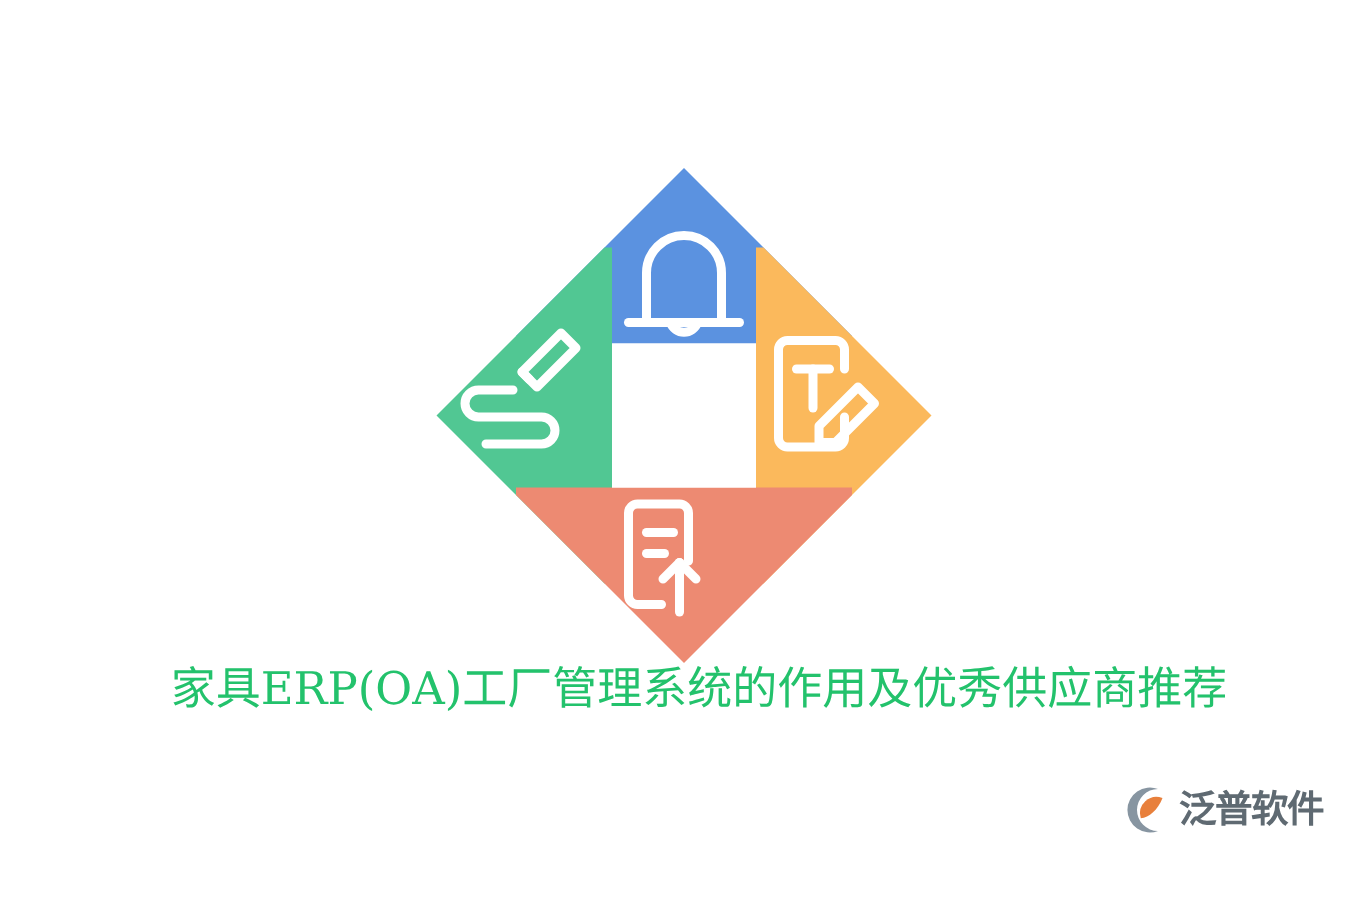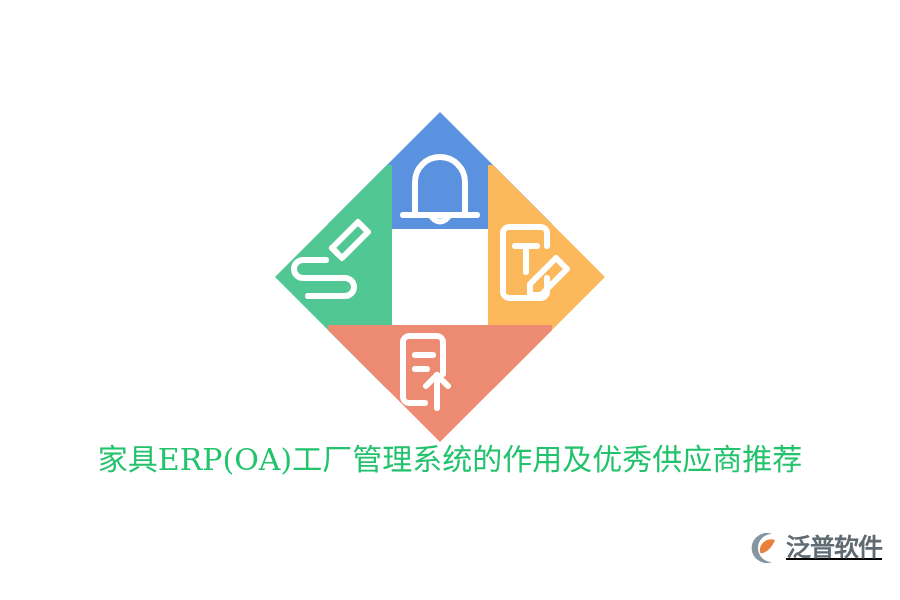--- a/index.html
+++ b/index.html
@@ -13,20 +13,21 @@
     background: #ffffff;
     font-family: "Liberation Sans", "DejaVu Sans", sans-serif;
     position: relative;
     overflow: hidden;
   }
 
   
   .stage {
     position: absolute;
     inset: 0;
+    margin-left: 16px;
   }
 
   
   .diamond-wrap {
     position: absolute;
     left: 275px;
     top: 112px;
     width: 330px;
     height: 330px;
   }
@@ -49,24 +50,23 @@
     line-height: 40px;
     letter-spacing: 0px;
     white-space: nowrap;
     color: #23c26c;
   }
 
   
   .watermark {
     position: absolute;
     right: 12px;
-    bottom: 8px;
+    bottom: 16px;
     width: 140px;
     height: 62px;
-    text-decoration: underline;
   }
   .wm-row {
     display: flex;
     align-items: center;
     gap: 4px;
     height: 36px;
   }
   .wm-mark {
     width: 34px;
     height: 34px;

